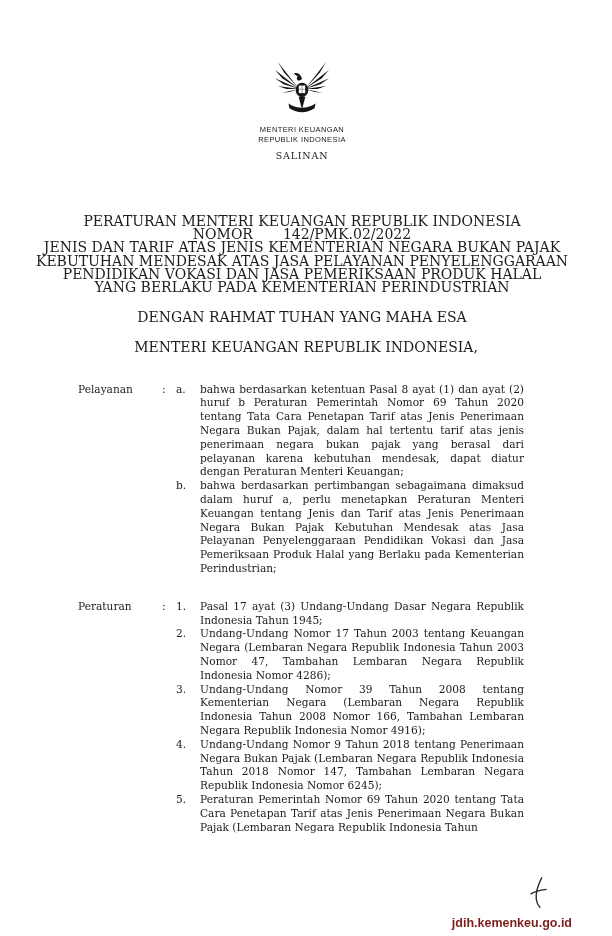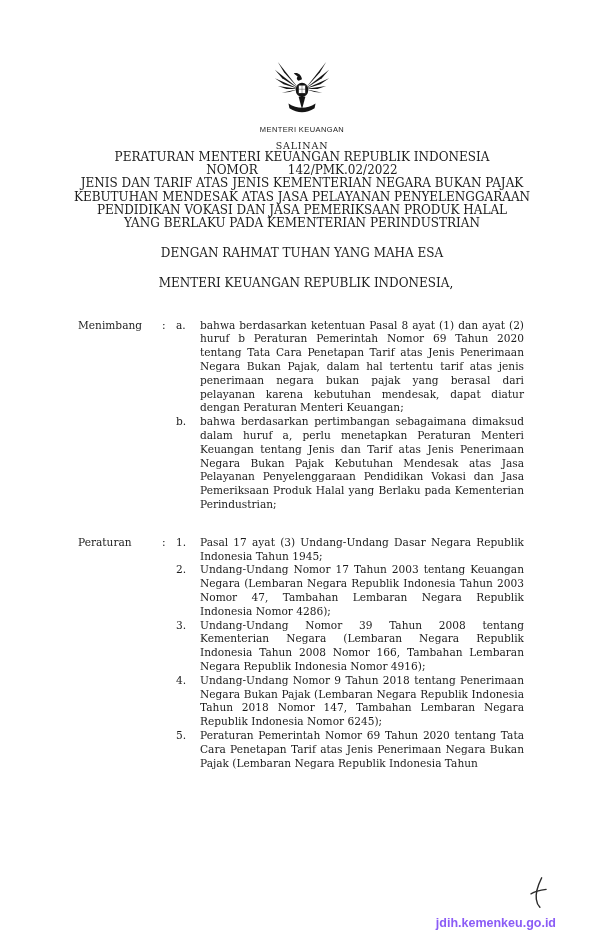--- a/index.html
+++ b/index.html
@@ -26,22 +26,23 @@
   }
   .salinan {
     margin-top: 5px;
     font-size: 9.5px;
     font-weight: normal;
     letter-spacing: 0.8px;
   }
 
   
   .title-block {
+    margin-top: 54px;
     text-align: center;
-    font-size: 12px;
+    font-size: 14px;
     line-height: 13.2px;
   }
   .nomor-line .gap { display: inline-block; width: 30px; }
   .invocation { margin-top: 17px; }
   .issuer { margin-top: 17px; padding-left: 8px; }
 
   
   .clause {
     margin-left: 78px;
     margin-right: 80px;
@@ -57,26 +58,26 @@
   .clause .text   { grid-column: 4; text-align: justify; }
   .menimbang { margin-top: 28px; }
   .mengingat { margin-top: 24px; }
 
   
   .paraf { position: absolute; right: 54px; bottom: 22px; }
 
   
   .footer-link {
     position: absolute;
-    right: 48px;
+    right: 32px;
     bottom: 6px;
     font-family: "Liberation Sans", sans-serif;
     font-size: 12.5px;
     font-weight: bold;
-    color: #8b5cf6;
+    color: #7f1d1d;
     text-decoration: none;
     cursor: pointer;
   }
 </style>
 </head>
 <body>
 
 <div class="page">
 
   <header class="doc-header">
@@ -97,39 +98,40 @@
           <ellipse cx="60" cy="64" rx="13" ry="15"></ellipse>
           <path d="M53 78 L60 104 L67 78 Z"></path>
           <path d="M32 92 Q60 110 88 92 L86 102 Q60 118 34 102 Z"></path>
         </g>
         <rect x="52.5" y="54" width="15" height="17" fill="#ffffff" stroke="#151515" stroke-width="1.4"></rect>
         <path d="M52.5 62.5 H67.5 M60 54 V71" stroke="#151515" stroke-width="0.8" fill="none"></path>
       </svg>
     </div>
     <div class="ministry-block">
       <div class="ministry">MENTERI KEUANGAN</div>
+      <div class="ministry">REPUBLIK INDONESIA</div>
     </div>
     <div class="salinan">SALINAN</div>
   </header>
 
   <section class="title-block">
     <div>PERATURAN MENTERI KEUANGAN REPUBLIK INDONESIA</div>
     <div class="nomor-line">
       <span>NOMOR</span><span class="gap"></span><span>142/PMK.02/2022</span>
     </div>
     <div>JENIS DAN TARIF ATAS JENIS KEMENTERIAN NEGARA BUKAN PAJAK</div>
     <div>KEBUTUHAN MENDESAK ATAS JASA PELAYANAN PENYELENGGARAAN</div>
     <div>PENDIDIKAN VOKASI DAN JASA PEMERIKSAAN PRODUK HALAL</div>
     <div>YANG BERLAKU PADA KEMENTERIAN PERINDUSTRIAN</div>
     <div class="invocation">DENGAN RAHMAT TUHAN YANG MAHA ESA</div>
     <div class="issuer">MENTERI KEUANGAN REPUBLIK INDONESIA,</div>
   </section>
 
   <section class="clause menimbang">
-    <div class="label">Menimbang</div>
+    <div class="label">Pelayanan</div>
     <div class="colon">:</div>
     <div class="marker">a.</div>
     <div class="text">bahwa berdasarkan ketentuan Pasal 8 ayat (1) dan ayat (2) huruf b Peraturan Pemerintah Nomor 69 Tahun 2020 tentang Tata Cara Penetapan Tarif atas Jenis Penerimaan Negara Bukan Pajak, dalam hal tertentu tarif atas jenis penerimaan negara bukan pajak yang berasal dari pelayanan karena kebutuhan mendesak, dapat diatur dengan Peraturan Menteri Keuangan;</div>
     <div class="marker">b.</div>
     <div class="text">bahwa berdasarkan pertimbangan sebagaimana dimaksud dalam huruf a, perlu menetapkan Peraturan Menteri Keuangan tentang Jenis dan Tarif atas Jenis Penerimaan Negara Bukan Pajak Kebutuhan Mendesak atas Jasa Pelayanan Penyelenggaraan Pendidikan Vokasi dan Jasa Pemeriksaan Produk Halal yang Berlaku pada Kementerian Perindustrian;</div>
   </section>
 
   <section class="clause mengingat">
     <div class="label">Peraturan</div>
     <div class="colon">:</div>

